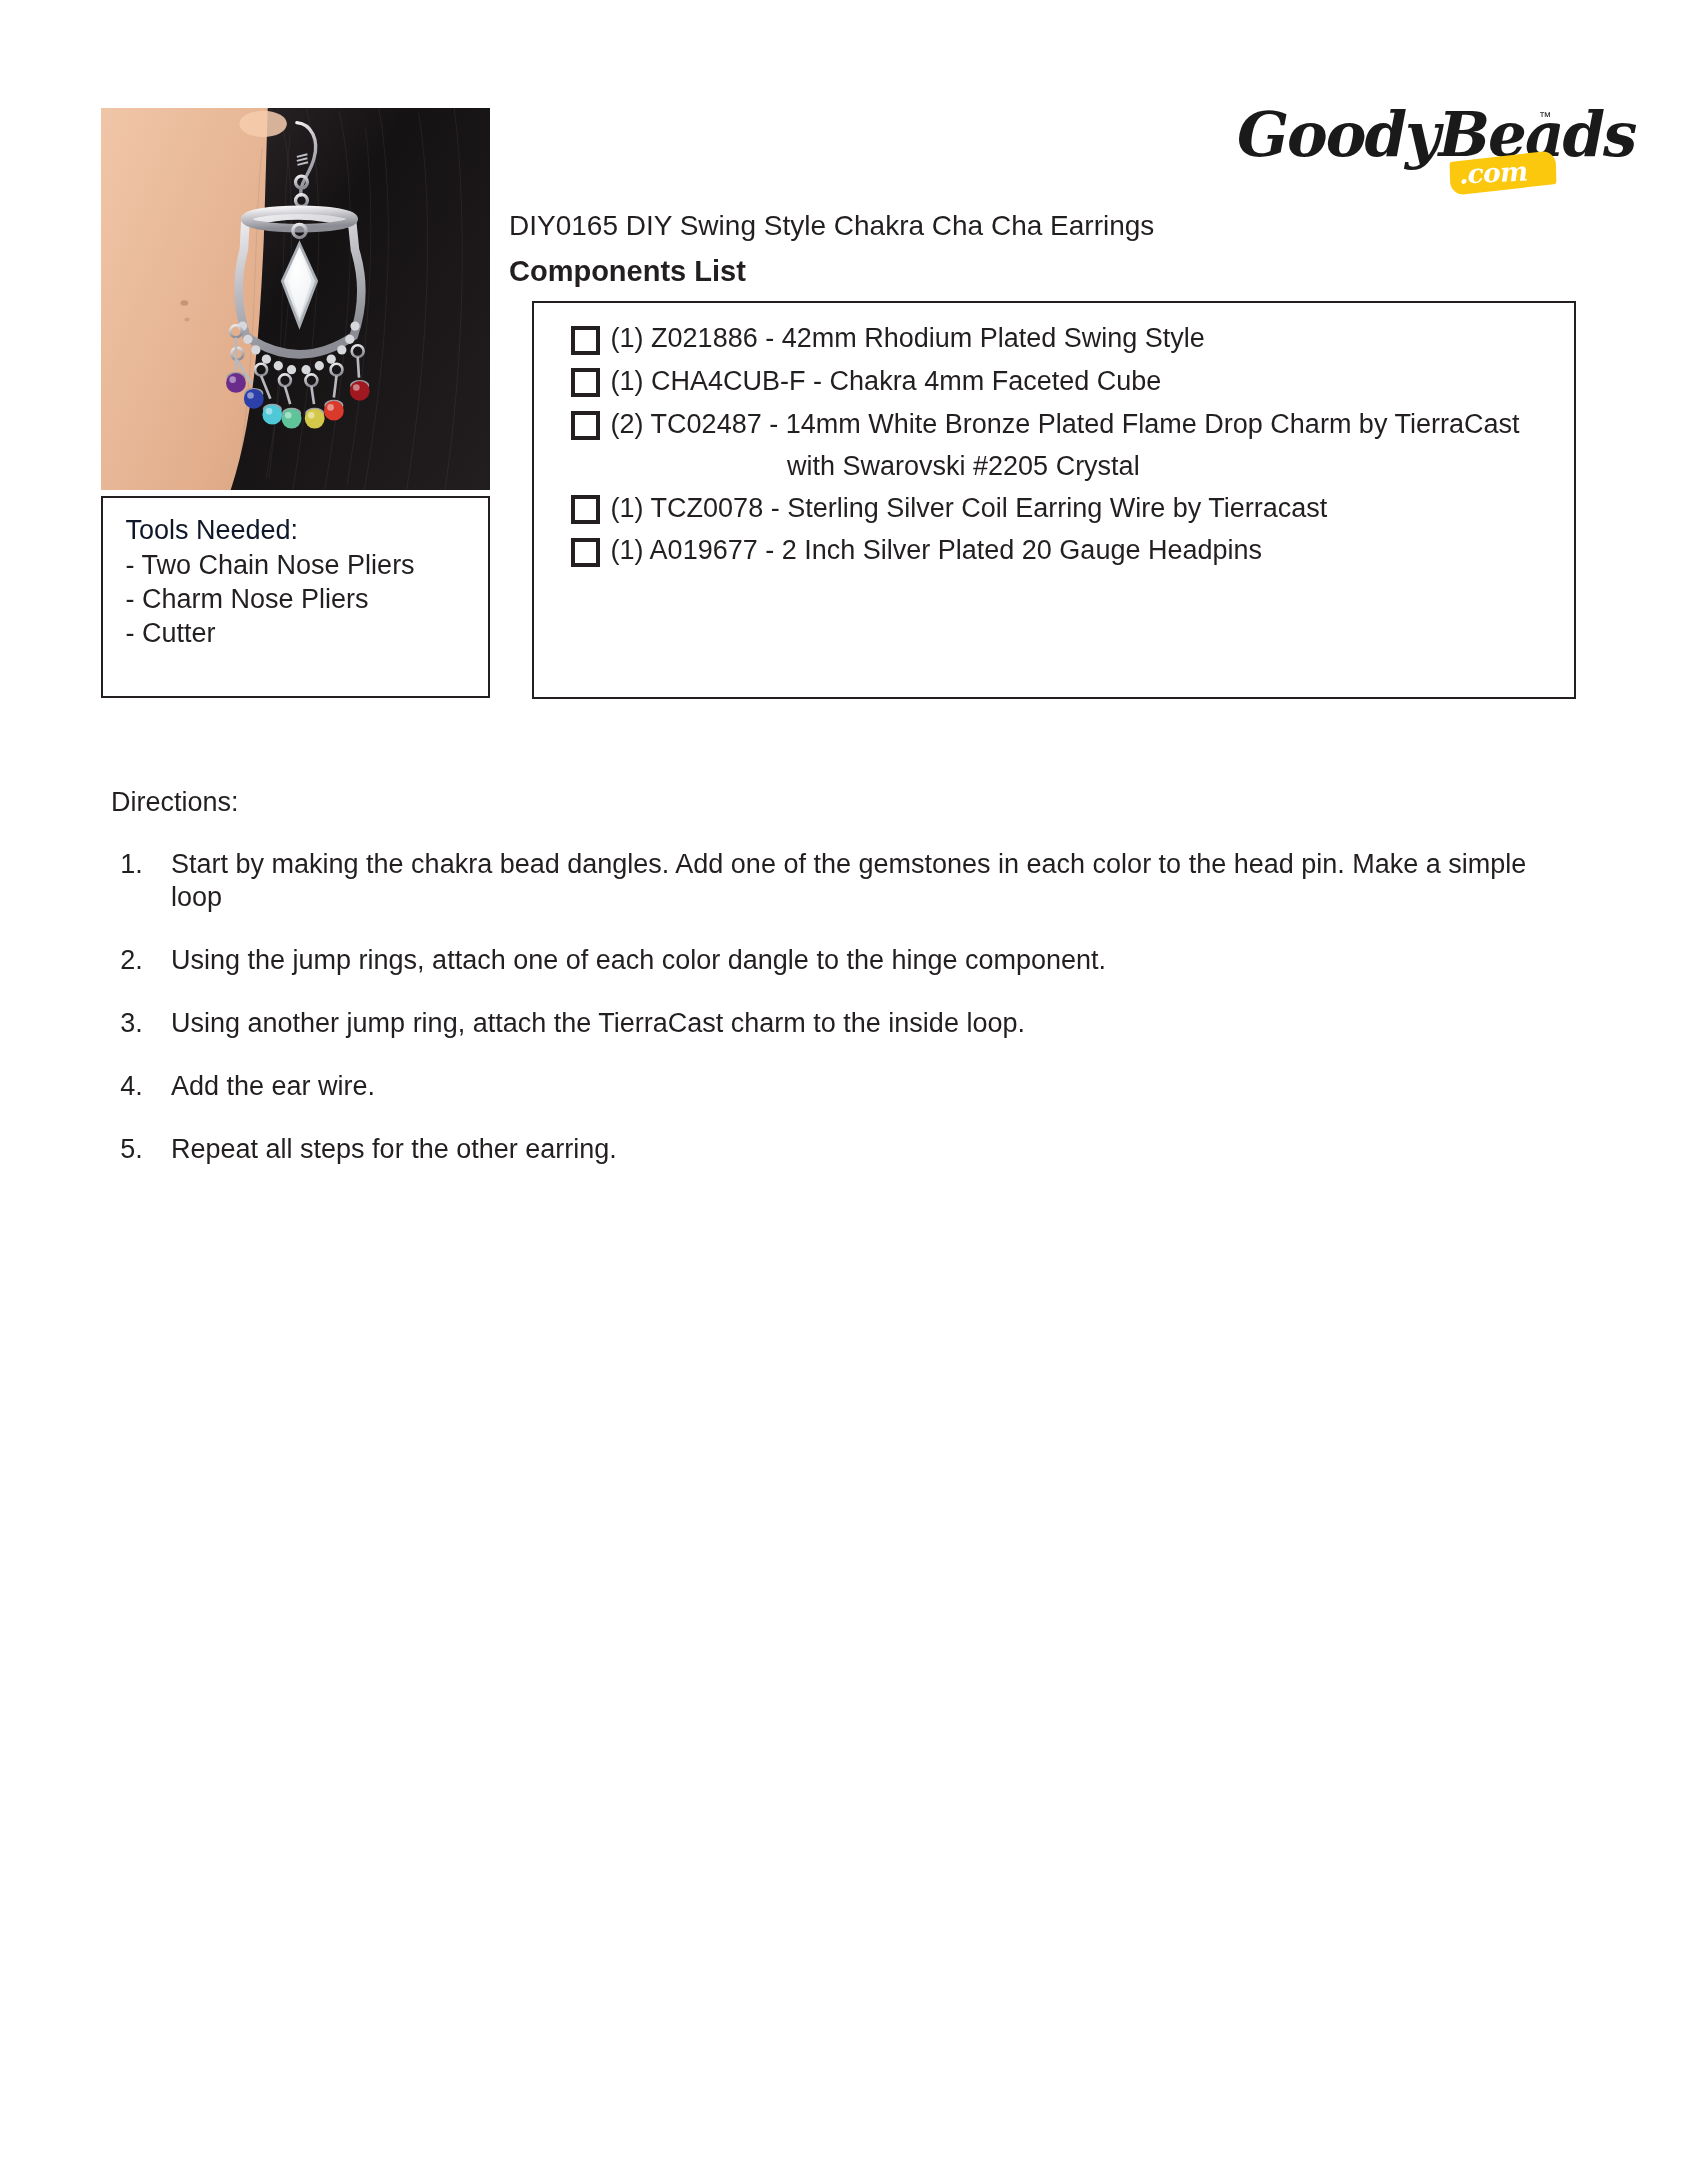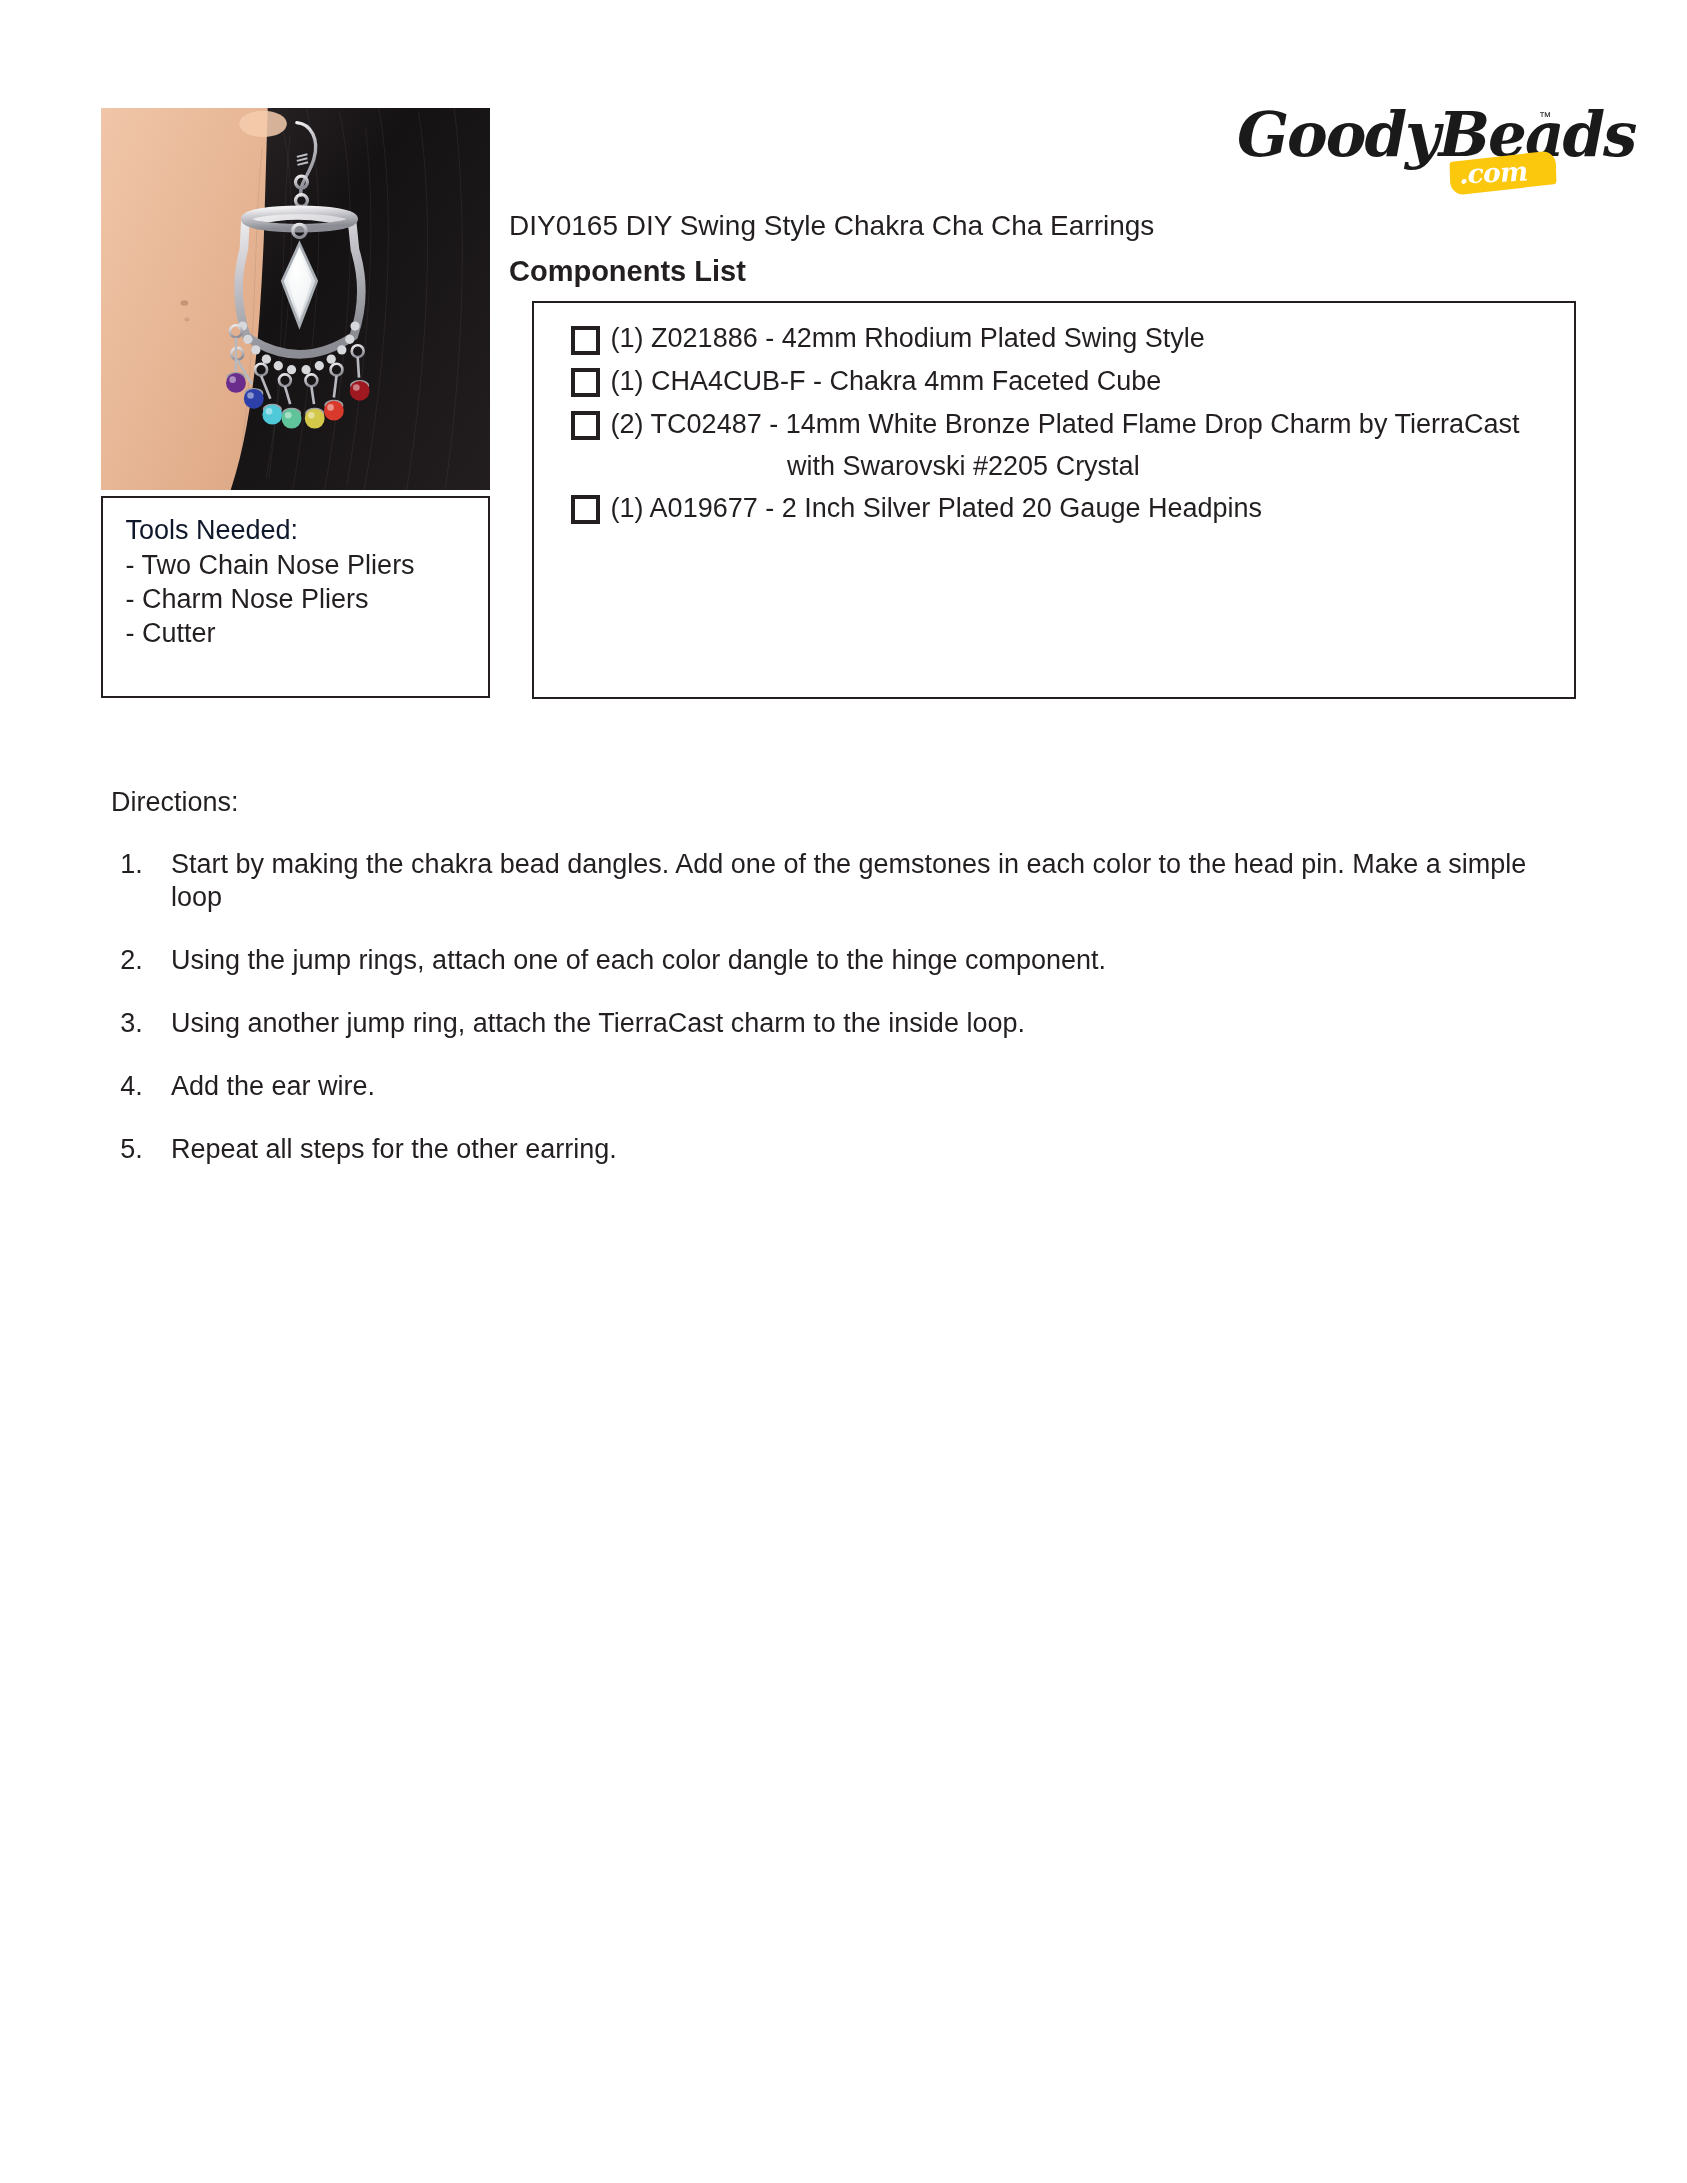--- a/index.html
+++ b/index.html
@@ -378,20 +378,24 @@
         <span class="comp-text">(1) CHA4CUB-F - Chakra 4mm Faceted Cube</span>
       </div>
 
       <div class="comp-row">
         <span class="checkbox"></span>
         <span class="comp-text">(2) TC02487 - 14mm White Bronze Plated Flame Drop Charm by TierraCast</span>
       </div>
       <div class="comp-cont">with Swarovski #2205 Crystal</div>
 
 
+      <div class="comp-row">
+        <span class="checkbox"></span>
+        <span class="comp-text">(1) TCZ0078 - Sterling Silver Coil Earring Wire by Tierracast</span>
+      </div>
 
       <div class="comp-row">
         <span class="checkbox"></span>
         <span class="comp-text">(1) A019677 - 2 Inch Silver Plated 20 Gauge Headpins</span>
       </div>
 
     </div>
   </div>
 
   <div class="directions-label">Directions:</div>

